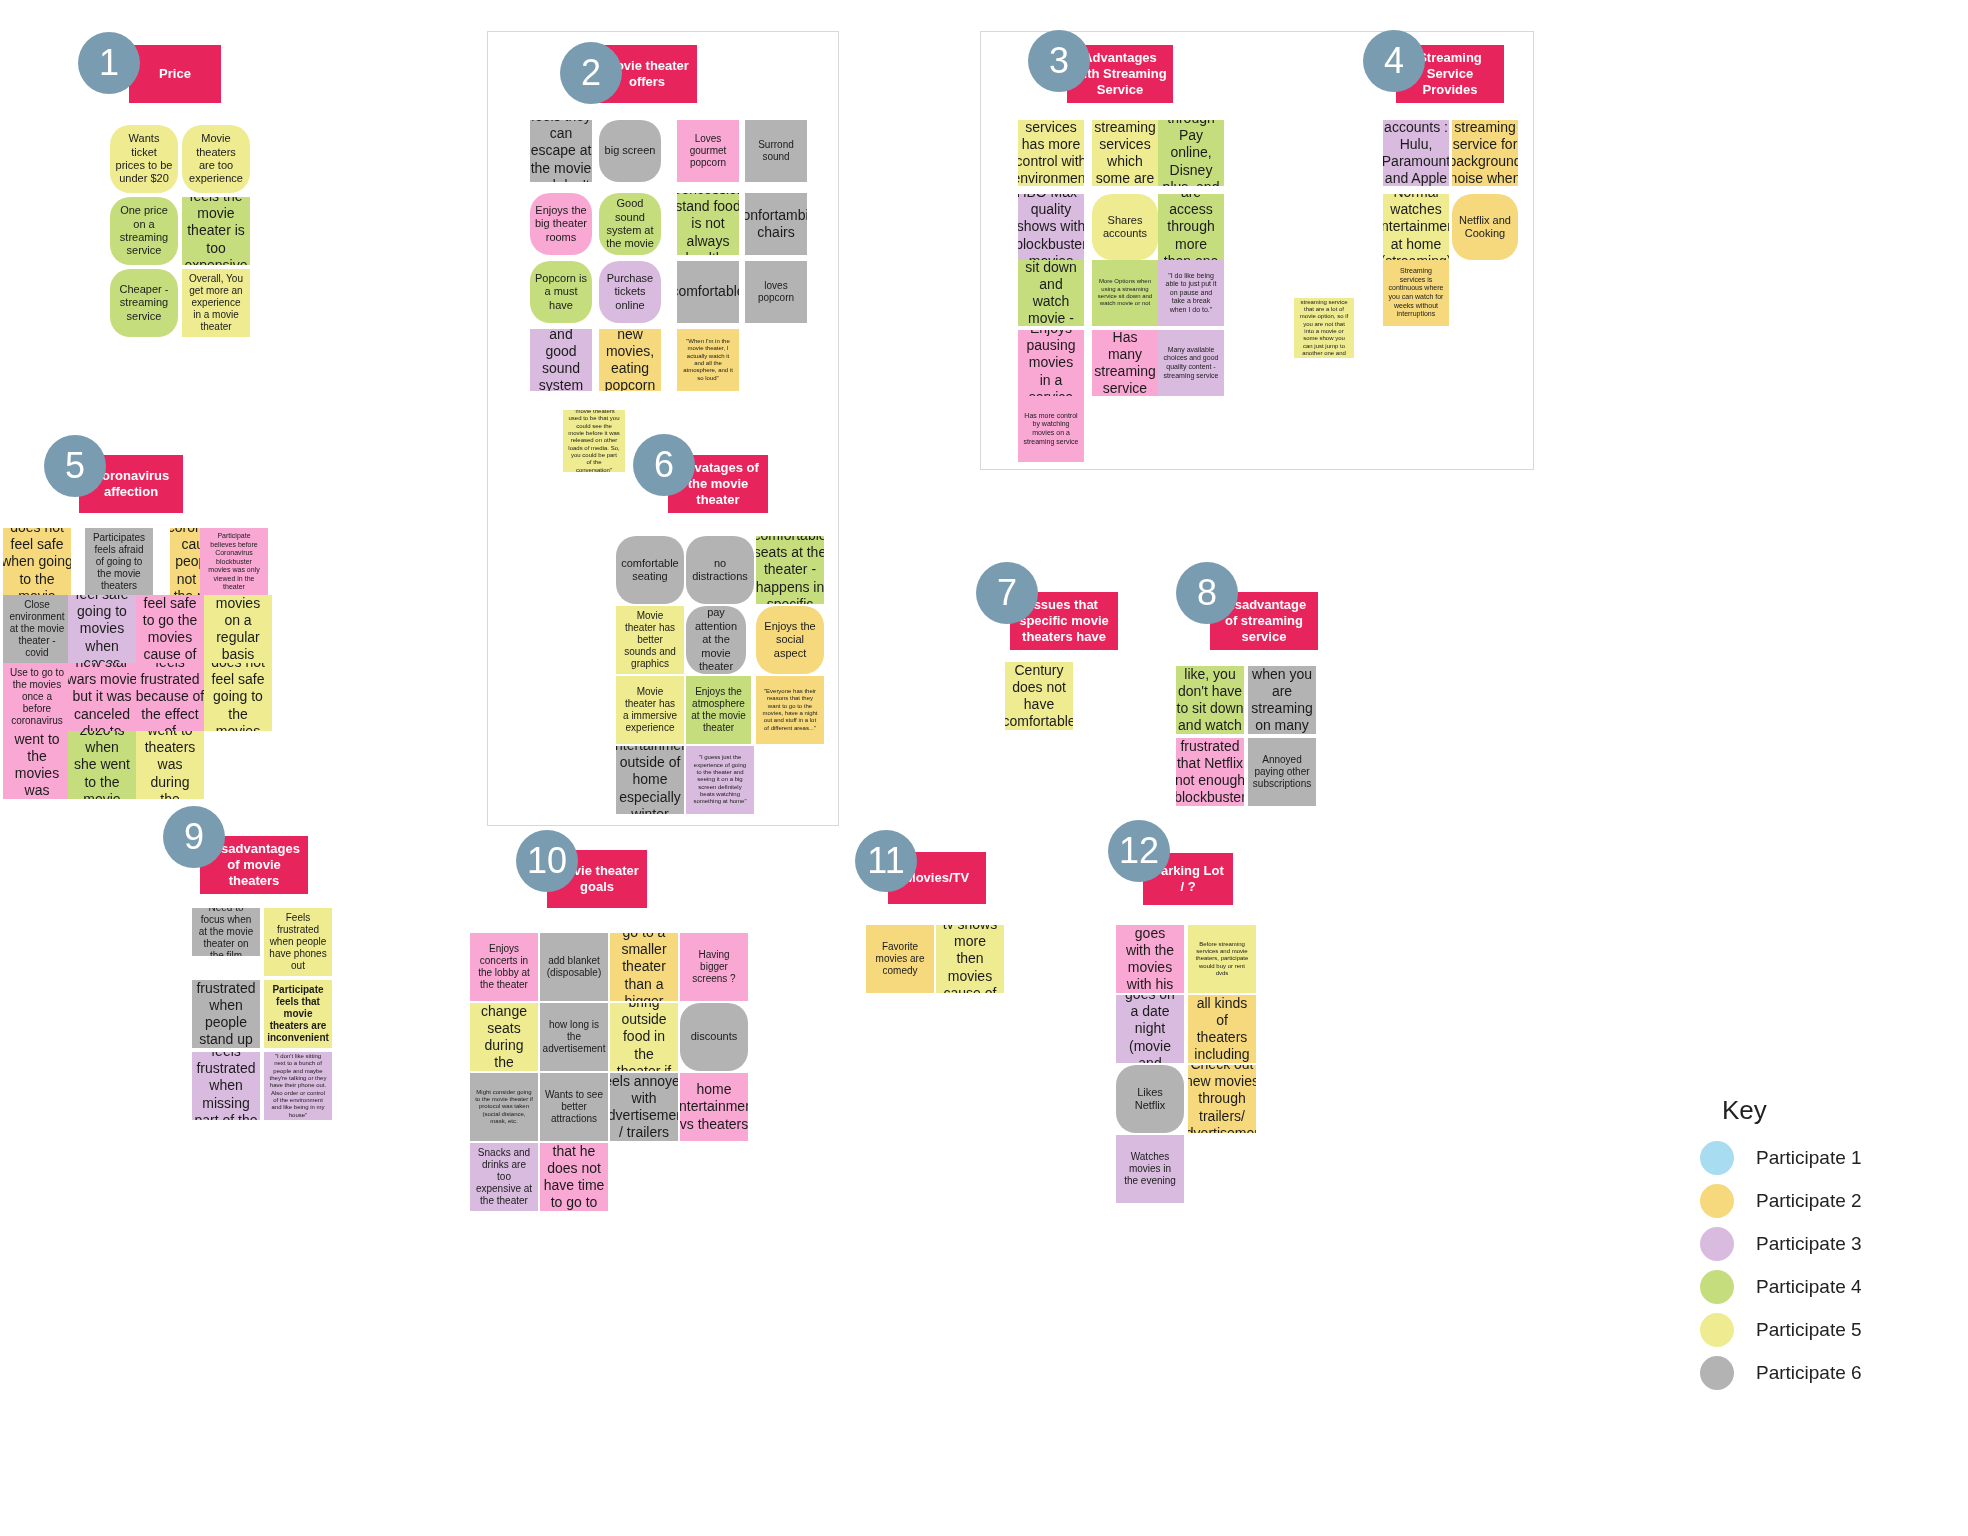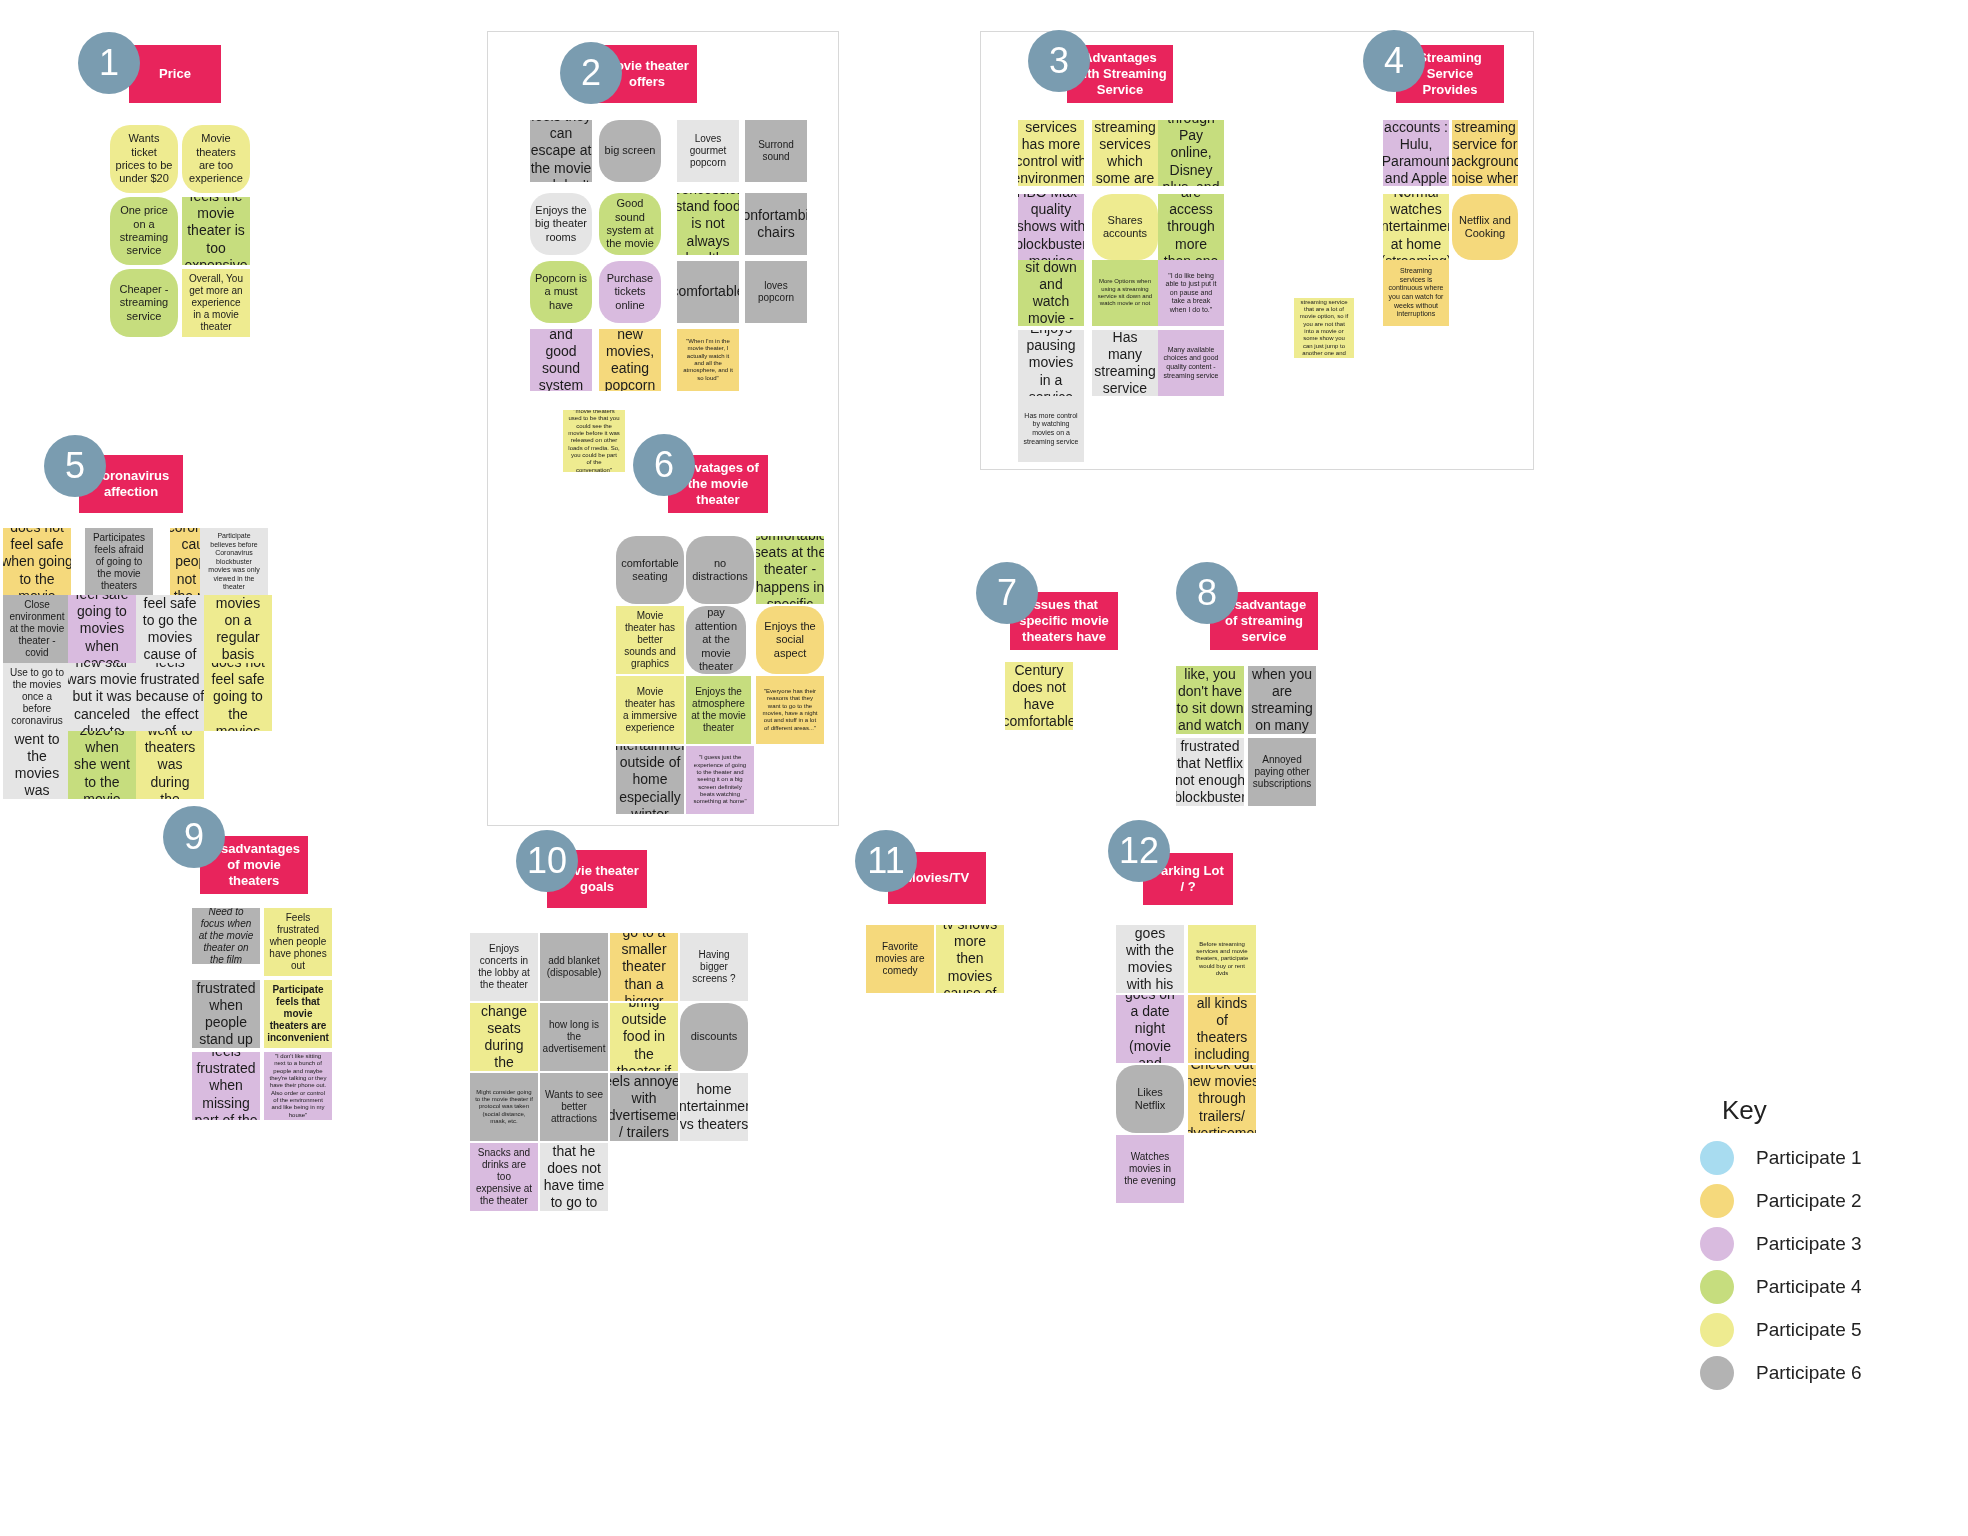--- a/index.html
+++ b/index.html
@@ -19,21 +19,21 @@
   
   .hdr{position:absolute;background:#e8245c;color:#ffffff;display:flex;
        align-items:center;justify-content:center;text-align:center;
        font-size:13px;font-weight:700;padding:4px 6px;box-sizing:border-box;
        line-height:1.25;z-index:20;}
 
   
   .note{position:absolute;box-sizing:border-box;display:flex;
         align-items:center;justify-content:center;text-align:center;
         color:#1b1b1b;padding:4px 5px;line-height:1.22;overflow:hidden;}
-  .p1{background:#e5e5e5;}
+  .p1{background:#f9a8d4;}
   .p2{background:#f5d97c;}
   .p3{background:#d9bbdf;}
   .p4{background:#c6dd7e;}
   .p5{background:#eeeb90;}
   .p6{background:#b3b3b3;}
 
   .s10{font-size:10px;}
   .s11{font-size:11px;border-radius:20px;}
   .s8 {font-size:14px;}
   .s7 {font-size:7px;}
@@ -168,21 +168,21 @@
   <div class="hdr" style="left:1210px;top:592px;width:108px;height:58px;">Disadvantage of streaming service</div>
 
   <div class="note p4 s8" style="left:1176px;top:666px;width:68px;height:68px;">"Streaming service is like, you don't have to sit down and watch the movies"</div>
   <div class="note p6 s8" style="left:1248px;top:666px;width:68px;height:68px;">Too many distractions when you are streaming on many digital platforms</div>
   <div class="note p1 s8" style="left:1176px;top:738px;width:68px;height:68px;">Feels frustrated that Netflix not enough blockbuster films</div>
   <div class="note p6 s10" style="left:1248px;top:738px;width:68px;height:68px;">Annoyed paying other subscriptions</div>
 
   <div class="bubble" style="left:163px;top:806px;">9</div>
   <div class="hdr" style="left:200px;top:836px;width:108px;height:58px;">Disadvantages of movie theaters</div>
 
-  <div class="note p6 s10" style="left:192px;top:908px;width:68px;height:56px;font-style:italic;">Need to focus when at the movie theater on the film</div>
+  <div class="note p6 s10" style="left:192px;top:908px;width:68px;height:48px;">Need to focus when at the movie theater on the film</div>
   <div class="note p5 s10" style="left:264px;top:908px;width:68px;height:68px;">Feels frustrated when people have phones out</div>
   <div class="note p6 s8" style="left:192px;top:980px;width:68px;height:68px;">Participate feels frustrated when people stand up during the movie</div>
   <div class="note p5 s10 bold" style="left:264px;top:980px;width:68px;height:68px;">Participate feels that movie theaters are inconvenient</div>
   <div class="note p3 s8" style="left:192px;top:1052px;width:68px;height:68px;">Participate feels frustrated when missing part of the movie</div>
   <div class="note p3 s6" style="left:264px;top:1052px;width:68px;height:68px;">"I don't like sitting next to a bunch of people and maybe they're talking or they have their phone out. Also order or control of the environment and like being in my house"</div>
 
   <div class="bubble" style="left:516px;top:830px;">10</div>
   <div class="hdr" style="left:547px;top:850px;width:100px;height:58px;">Movie theater goals</div>
 
   <div class="note p1 s10" style="left:470px;top:933px;width:68px;height:68px;">Enjoys concerts in the lobby at the theater</div>

